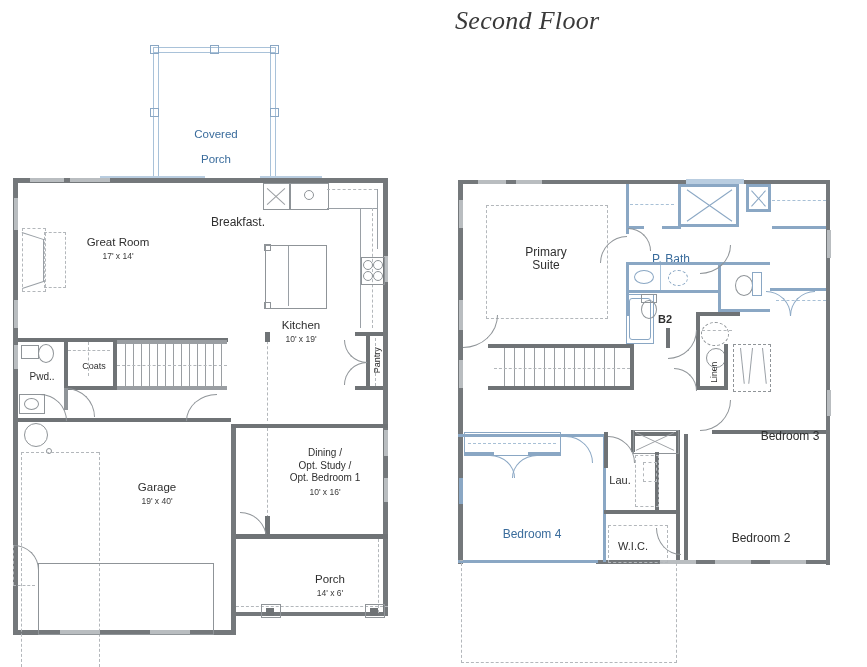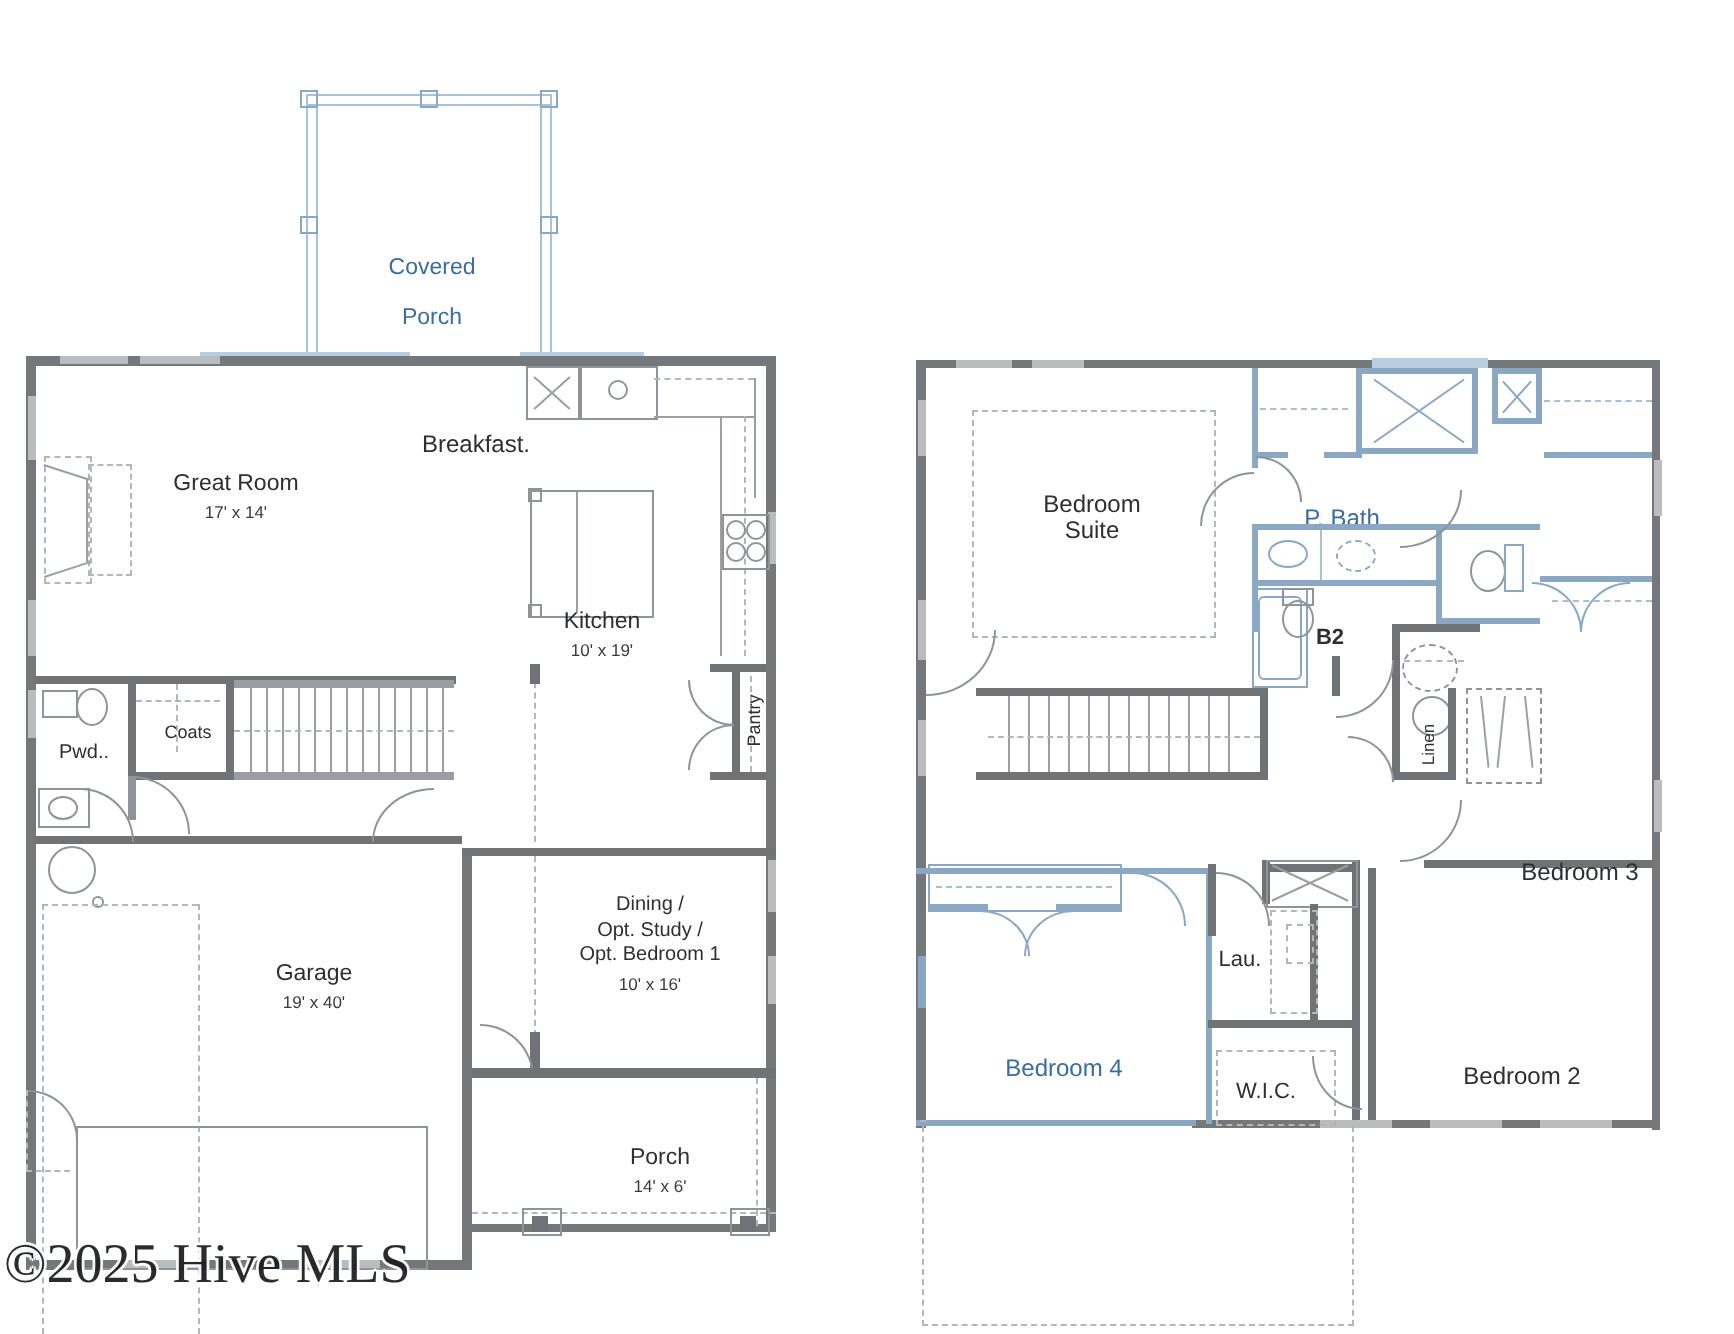--- a/index.html
+++ b/index.html
@@ -90,20 +90,21 @@
   }
   .xmark.grey i:before,.xmark.grey i:after{border-top-color:#9a9ea2;}
   .xmark i:before{transform:rotate(var(--a1));}
   .xmark i:after{transform:rotate(var(--a2));}
 </style>
 </head>
 <body>
 
 <div class="stage">
 
+  <div class="floor-title" id="title-second">Second Floor</div>
 
   <div>
 
     <div>
       <div class="hair-blue" style="left:153px;top:47px;width:122px;height:1px;"></div>
       <div class="hair-blue" style="left:153px;top:52px;width:122px;height:1px;"></div>
       <div class="hair-blue" style="left:153px;top:47px;width:1px;height:132px;"></div>
       <div class="hair-blue" style="left:158px;top:47px;width:1px;height:132px;"></div>
       <div class="hair-blue" style="left:270px;top:47px;width:1px;height:132px;"></div>
       <div class="hair-blue" style="left:275px;top:47px;width:1px;height:132px;"></div>
@@ -190,21 +191,21 @@
       <div class="box" style="left:361px;top:257px;width:22px;height:26px;"></div>
       <div class="oval" style="left:363px;top:260px;width:8px;height:8px;"></div>
       <div class="oval" style="left:373px;top:260px;width:8px;height:8px;"></div>
       <div class="oval" style="left:363px;top:271px;width:8px;height:8px;"></div>
       <div class="oval" style="left:373px;top:271px;width:8px;height:8px;"></div>
 
       <div class="box" style="left:265px;top:245px;width:60px;height:62px;"></div>
       <div class="hair" style="left:288px;top:246px;width:1px;height:60px;"></div>
       <div class="box" style="left:264px;top:244px;width:5px;height:5px;"></div>
       <div class="box" style="left:264px;top:302px;width:5px;height:5px;"></div>
-      <div class="room" style="left:263px;top:305px;width:76px;">
+      <div class="room" style="left:263px;top:319px;width:76px;">
         <span class="nm">Kitchen</span>
         <span class="dim">10' x 19'</span>
       </div>
     </div>
 
     <div>
       <div class="wall" style="left:355px;top:332px;width:28px;height:4px;"></div>
       <div class="wall" style="left:366px;top:336px;width:4px;height:54px;"></div>
       <div class="wall" style="left:355px;top:386px;width:28px;height:4px;"></div>
       <div class="dash-v" style="left:375px;top:338px;height:48px;"></div>
@@ -335,21 +336,21 @@
       <div class="wall-thin" style="left:827px;top:390px;width:4px;height:26px;background:#b9bdc0;"></div>
       <div class="wall-blue" style="left:459px;top:478px;width:4px;height:26px;"></div>
       <div class="wall-thin" style="left:660px;top:560px;width:36px;height:4px;background:#b9bdc0;"></div>
       <div class="wall-thin" style="left:715px;top:560px;width:36px;height:4px;background:#b9bdc0;"></div>
       <div class="wall-thin" style="left:770px;top:560px;width:36px;height:4px;background:#b9bdc0;"></div>
     </div>
 
     <div>
       <div class="box-dash" style="left:486px;top:205px;width:120px;height:112px;"></div>
       <div class="room" style="left:496px;top:246px;width:100px;">
-        <span class="nm" style="font-size:12px;">Bedroom</span>
+        <span class="nm" style="font-size:12px;">Primary</span>
         <span class="nm" style="font-size:12px;">Suite</span>
       </div>
       <div class="swing br" style="left:463px;top:315px;width:34px;height:32px;"></div>
     </div>
 
     <div>
       <div class="wall-blue" style="left:626px;top:184px;width:3px;height:50px;"></div>
       <div class="wall-blue" style="left:626px;top:226px;width:18px;height:3px;"></div>
       <div class="wall-blue" style="left:626px;top:262px;width:3px;height:54px;"></div>
       <div class="wall-blue" style="left:678px;top:184px;width:3px;height:44px;"></div>
@@ -508,15 +509,14 @@
     </div>
 
     <div>
       <div class="dash-h" style="left:460px;top:560px;width:3px;"></div>
       <div class="dash-v" style="left:461px;top:563px;height:100px;"></div>
       <div class="dash-v" style="left:676px;top:563px;height:100px;"></div>
       <div class="dash-h" style="left:461px;top:662px;width:216px;"></div>
     </div>
   </div>
 
-  <div id="watermark">©2025 Hive MLS</div>
 
 </div>
 
 </body></html>

